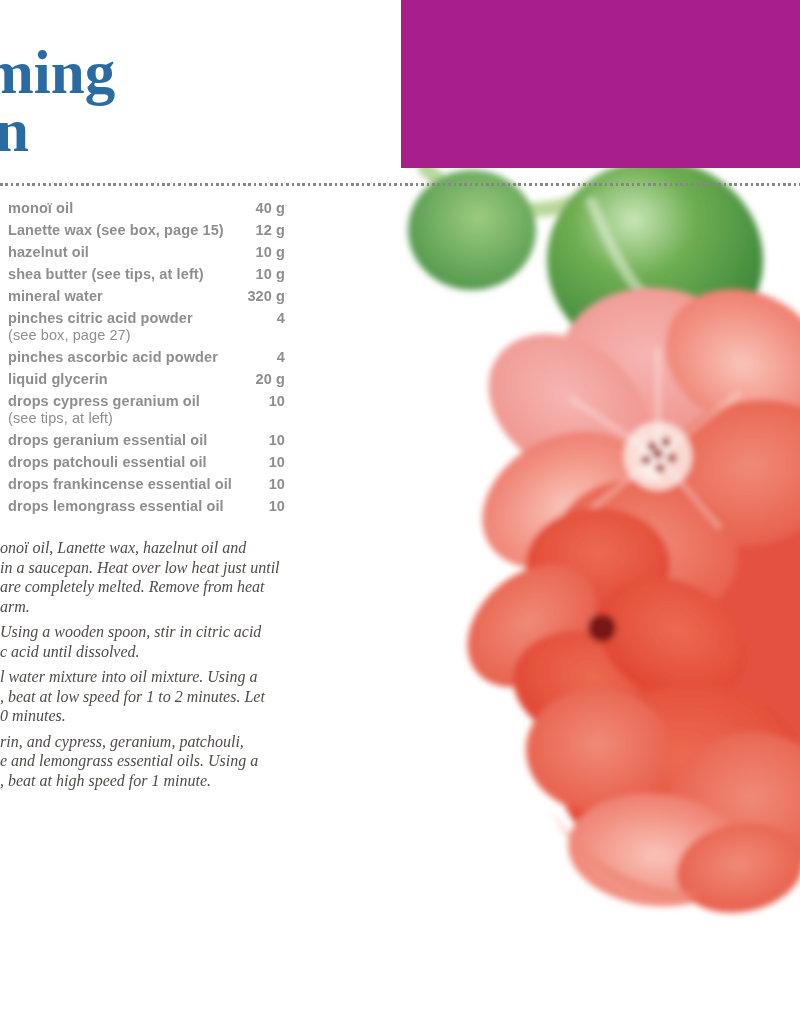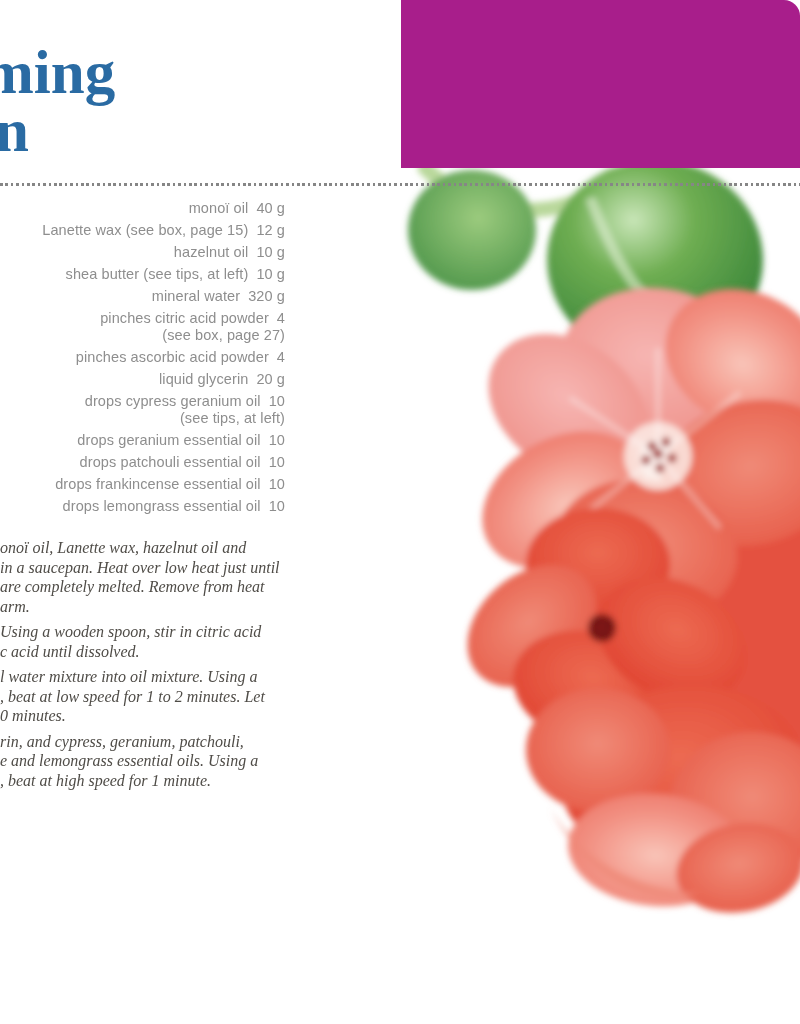--- a/index.html
+++ b/index.html
@@ -1,38 +1,38 @@
 <!DOCTYPE html>
 <html><head>
 <meta charset="utf-8">
 <style>
   html,body{margin:0;padding:0;background:#ffffff;}
   .page{position:relative;width:800px;height:1024px;background:#ffffff;overflow:hidden;
-        font-family:"Liberation Sans",sans-serif;border-radius:16px;}
+        font-family:"Liberation Sans",sans-serif;}
 
   
   .magenta-block{position:absolute;left:401px;top:0;width:399px;height:168px;background:#a81e8b;z-index:3;}
 
   
   .title{position:absolute;left:0;top:44px;z-index:4;color:#2a6ba3;
          font-family:"Liberation Serif",serif;font-weight:bold;font-size:61px;line-height:58px;}
   .title-line1{display:block;margin-left:-17px;}
   .title-line2{display:block;margin-left:-5px;}
 
   
   .dotted-line{position:absolute;left:0;top:183px;width:800px;height:3px;z-index:6;
     background:repeating-linear-gradient(90deg,#868686 0 2.6px,transparent 2.6px 5.4px);}
 
   
   .ingredients{position:absolute;left:8px;top:201px;width:277px;z-index:4;
                font-size:14.5px;color:#8e8e8e;letter-spacing:.1px;}
-  .ing-line{display:flex;justify-content:flex-end;align-items:baseline;
-            line-height:15.5px;margin-bottom:6.5px;}
+  .ing-line{display:flex;justify-content:space-between;align-items:baseline;
+            line-height:15.5px;margin-bottom:6.5px;font-weight:bold;}
   .ing-qty{white-space:nowrap;margin-left:8px;}
-  .ing-note{line-height:15.5px;margin:-5px 0 6.5px 0;text-align:right;}
+  .ing-note{line-height:15.5px;margin:-5px 0 6.5px 0;}
 
   
   .instructions{position:absolute;left:0;top:538px;width:318px;z-index:4;
                 font-family:"Liberation Serif",serif;font-size:16px;color:#4f4c47;}
   .instr-p{margin:0 0 6px 0;font-style:italic;}
   .instr-line{line-height:19.5px;white-space:nowrap;}
 
   
   .photo{position:absolute;left:400px;top:168px;width:400px;height:766px;z-index:1;}
   .photo svg{display:block;}

